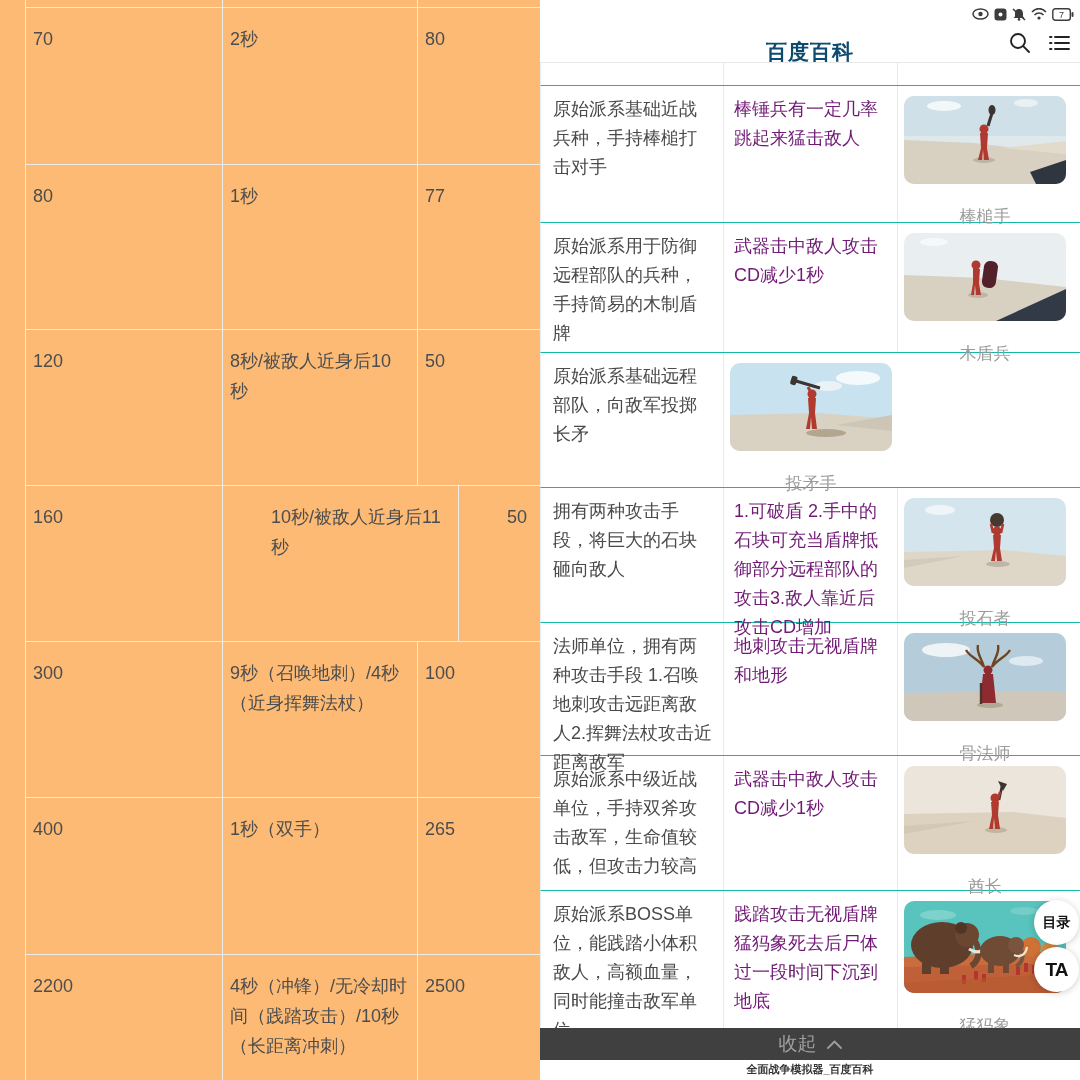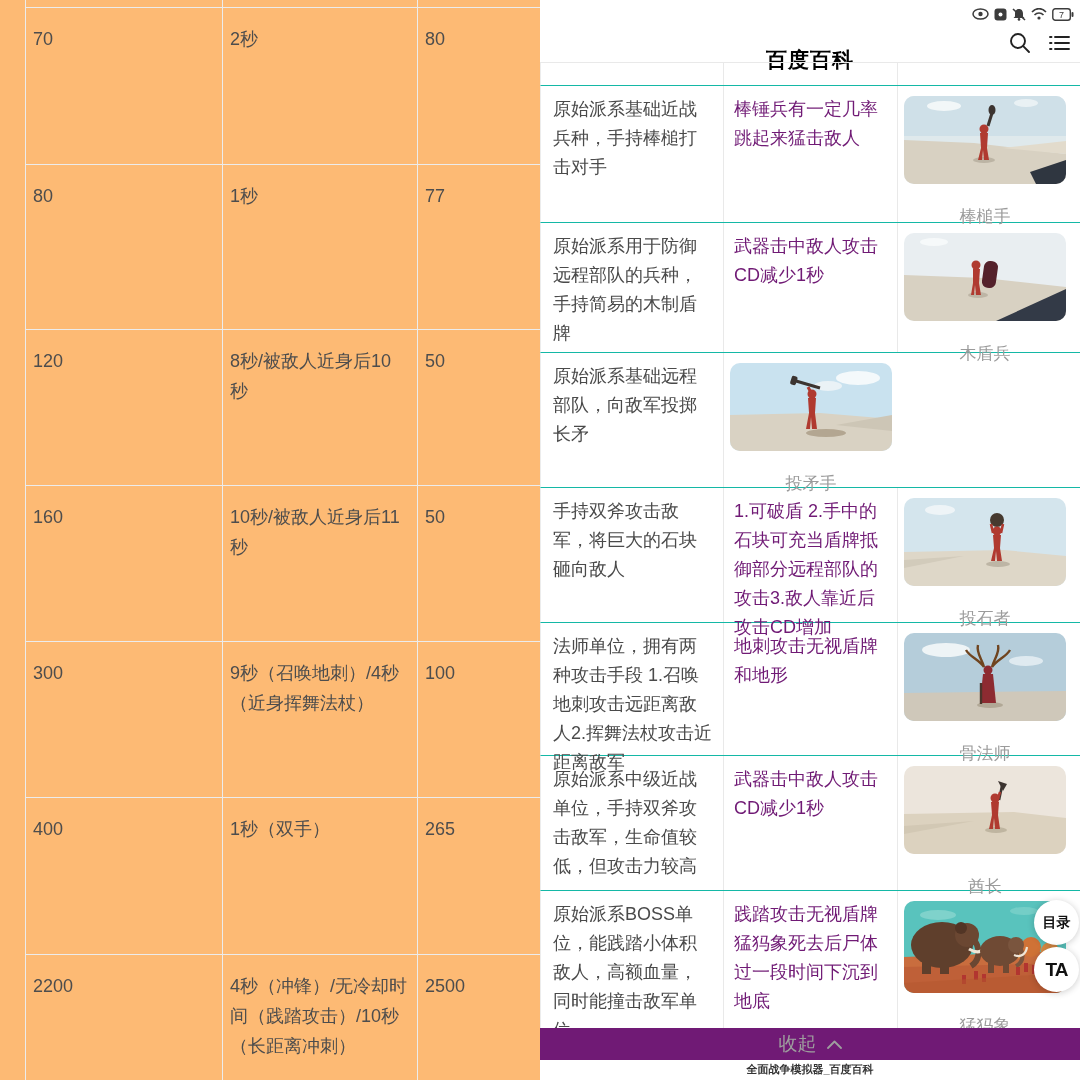--- a/index.html
+++ b/index.html
@@ -11,32 +11,32 @@
   
   .left-pane { position:absolute; left:0; top:0; width:540px; height:1080px; overflow:hidden; background:#fdba74; }
   .lt { position:absolute; left:25px; top:0; width:640px; border-left:1px solid #ececec; }
   .lt-row { display:flex; border-bottom:1px solid #ececec; }
   .lt-cell { padding:16px 10px 0 7px; font-size:18px; line-height:30px; color:#4d4d4d; }
   .lt-c1 { width:197px; border-right:1px solid #ececec; }
   .lt-c2 { width:195px; border-right:1px solid #ececec; }
   .lt-c3 { flex:1; }
   .lt-r0 { height:8px; }  .lt-r0 .lt-cell{ padding:0; }
   .lt-r1 { height:157px; } .lt-r2 { height:165px; } .lt-r3 { height:156px; }
-  .lt-r4 { height:156px; } .lt-r5 { height:156px; } .lt-r6 { height:157px; }
+  .lt-r4 { height:156px;gap:41px; } .lt-r5 { height:156px; } .lt-r6 { height:157px; }
   .lt-r7 { height:126px; border-bottom:none; }
 
   
   .right-pane { position:absolute; left:540px; top:0; width:540px; height:1080px; background:#fff; }
 
   .status-bar { position:absolute; top:5px; right:6px; height:18px; display:flex; align-items:center; gap:5px; }
   .status-bar svg { display:block; }
 
   .nav-bar { position:absolute; top:26px; left:0; right:0; height:36px; }
-  .nav-title { position:absolute; left:50%; top:20px; transform:translateX(-50%);
-               font-size:21px; font-weight:700; color:#000000; letter-spacing:1px; white-space:nowrap; }
+  .nav-title { position:absolute; left:50%; top:12px; transform:translateX(-50%);
+               font-size:21px; font-weight:700; color:#0c4a6e; letter-spacing:1px; white-space:nowrap; }
   .nav-icon { position:absolute; top:5px; width:24px; height:24px; cursor:pointer; }
   .nav-search { right:48px; }
   .nav-list { right:9px; }
 
   .rt { position:absolute; top:62px; left:0; right:0; border-top:1px solid #e9e9e9; }
   .rt-row { display:flex; border-bottom:1px solid #14b8a6; border-left:1px solid #ececec; }
   .rt-desc { width:183px; border-right:1px solid #e9e9e9; padding:9px 10px 0 12px;
              font-size:18px; line-height:29px; color:#4a4a4a; }
   .rt-note { width:174px; border-right:1px solid #e9e9e9; padding:9px 8px 0 10px;
              font-size:18px; line-height:29px; color:#701a75; white-space:pre-line; }
@@ -46,21 +46,21 @@
   .rt-r4 { height:135px; } .rt-r5 { height:133px; } .rt-r6 { height:135px; }
   .rt-r7 { height:138px; }
 
   figure.unit { margin:10px 0 0 6px; width:162px; }
   figure.unit svg.scene { display:block; width:162px; height:88px; border-radius:10px; cursor:pointer; }
   figure.unit svg.scene-tall { height:92px; }
   figcaption { margin-top:21px; text-align:center; font-size:17px; color:#9b9b9b; }
 
   .collapse-bar { position:absolute; top:1028px; left:0; right:0; height:32px;
                   display:flex; align-items:center; justify-content:center; gap:10px;
-                  background:#701a75; cursor:pointer; }
+                  background:#404040; cursor:pointer; }
   .collapse-label { font-size:19px; color:#9e9e9e; }
   .footer-src { position:absolute; top:1062px; left:0; right:0; text-align:center;
                 font-size:11px; font-weight:700; color:#333; }
 
   .fab { position:absolute; right:1px; width:45px; height:45px; border-radius:50%;
          background:#fff; box-shadow:0 1px 7px rgba(0,0,0,.20);
          display:flex; align-items:center; justify-content:center;
          color:#111; cursor:pointer; z-index:5; }
   .fab-toc { top:900px; font-size:14px; font-weight:700; }
   .fab-ta  { top:947px; font-size:19px; font-weight:800; letter-spacing:-1px; }
@@ -227,21 +227,21 @@
               <circle cx="82" cy="31" r="4.5" fill="#b03a30"></circle>
               <path d="M78,35 L86,35 L85,50 L87,66 L82,66 L81,54 L80,66 L76,66 L79,50 Z" fill="#b03a30"></path>
               <path d="M84,35 L78,24" stroke="#b03a30" stroke-width="3"></path>
             </svg>
             <figcaption>投矛手</figcaption>
           </figure>
         </div>
       </div>
 
       <div class="rt-row rt-r4">
-        <div class="rt-desc">手持双斧攻击敌军，将巨大的石块砸向敌人</div>
+        <div class="rt-desc">拥有两种攻击手段，将巨大的石块砸向敌人</div>
         <div class="rt-note">1.可破盾 2.手中的石块可充当盾牌抵御部分远程部队的攻击3.敌人靠近后攻击CD增加</div>
         <div class="rt-img">
           <figure class="unit">
             <svg class="scene" viewBox="0 0 162 88" preserveAspectRatio="none">
               <rect width="162" height="88" fill="#d4e5ed"></rect>
               <ellipse cx="36" cy="12" rx="15" ry="5" fill="#eef4f7"></ellipse>
               <path d="M0,54 L100,52 L162,58 L162,88 L0,88 Z" fill="#ded7c8"></path>
               <path d="M0,62 L60,58 L0,70 Z" fill="#d2cbbb"></path>
               <ellipse cx="94" cy="66" rx="12" ry="3" fill="#bdb5a5"></ellipse>
               <circle cx="93" cy="22" r="7" fill="#46392f"></circle>

